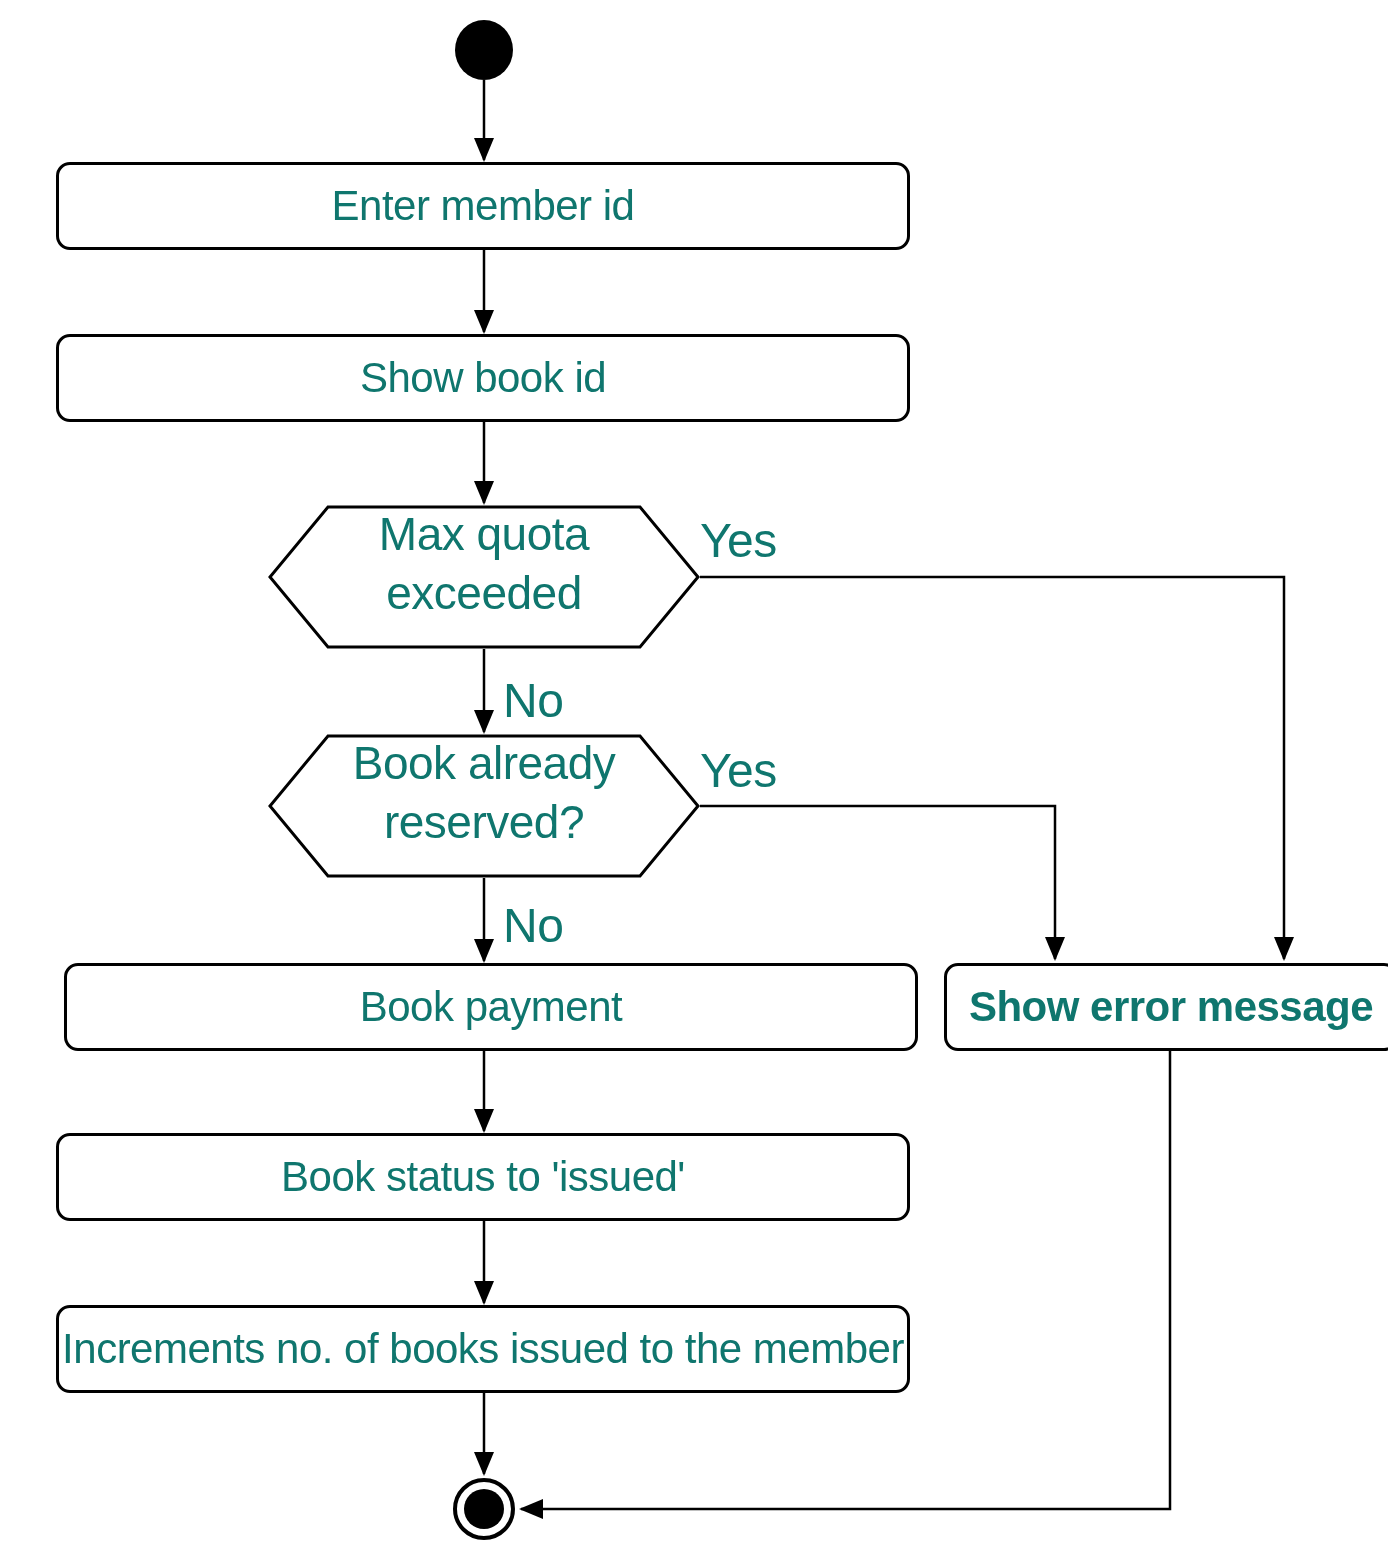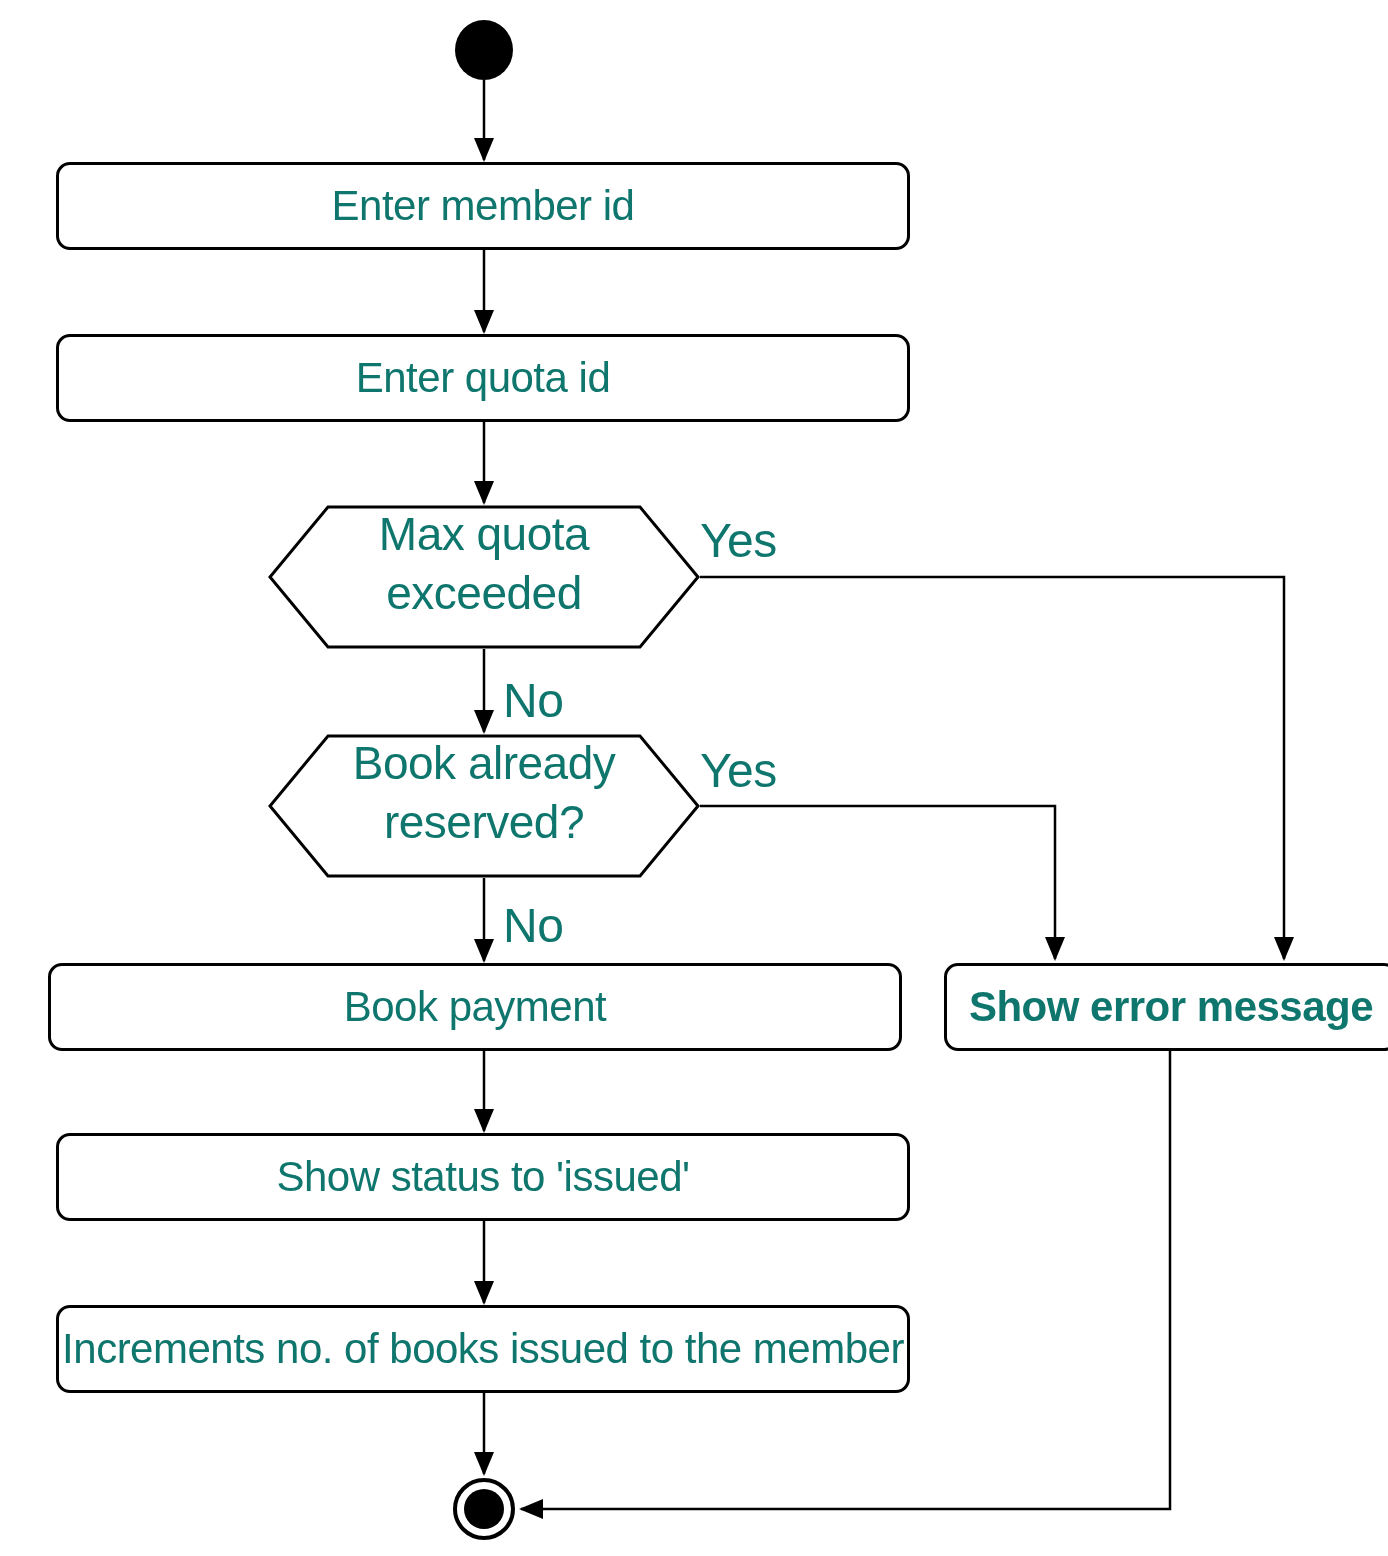--- a/index.html
+++ b/index.html
@@ -38,21 +38,21 @@
     display: flex;
     align-items: center;
     justify-content: center;
     text-align: center;
     font-size: 42px;
     letter-spacing: -0.5px;
     line-height: 1.15;
   }
   .box-enter-member { left: 24px; top: 162px; width: 854px; height: 88px; }
   .box-enter-book   { left: 24px; top: 334px; width: 854px; height: 88px; }
-  .box-payment      { left: 16px; top: 963px; width: 854px; height: 88px; }
+  .box-payment      { left: 32px; top: 963px; width: 854px; height: 88px; }
   .box-error        { left: 912px; top: 963px; width: 454px; height: 88px; font-weight: bold; }
   .box-status       { left: 24px; top: 1133px; width: 854px; height: 88px; }
   .box-increments   { left: 24px; top: 1305px; width: 854px; height: 88px; }
 
   .hex-node {
     position: absolute;
     width: 432px;
     height: 144px;
   }
   .hex-1 { left: 236px; top: 505px; }
@@ -143,21 +143,21 @@
     <path class="edge" d="M1138,1051 L1138,1509 L489,1509" marker-end="url(#arrow)"></path>
   </svg>
 
   <div class="start-node"></div>
 
   <div class="node-box box-enter-member">
     <span>Enter member id</span>
   </div>
 
   <div class="node-box box-enter-book">
-    <span>Enter quota id</span>
+    <span>Show book id</span>
   </div>
 
   <div class="hex-node hex-1">
     <svg viewBox="0 0 432 144">
       <polygon class="hex-shape" points="60,2 372,2 430,72 372,142 60,142 2,72"></polygon>
     </svg>
     <div class="hex-label">
       <span>Max quota exceeded</span>
     </div>
   </div>
@@ -178,21 +178,21 @@
 
   <div class="node-box box-payment">
     <span>Book payment</span>
   </div>
 
   <div class="node-box box-error">
     <span>Show error message</span>
   </div>
 
   <div class="node-box box-status">
-    <span>Show status to 'issued'</span>
+    <span>Book status to 'issued'</span>
   </div>
 
   <div class="node-box box-increments">
     <span>Increments no. of books issued to the member</span>
   </div>
 
   <div class="end-node">
     <div class="end-node-dot"></div>
   </div>
 

